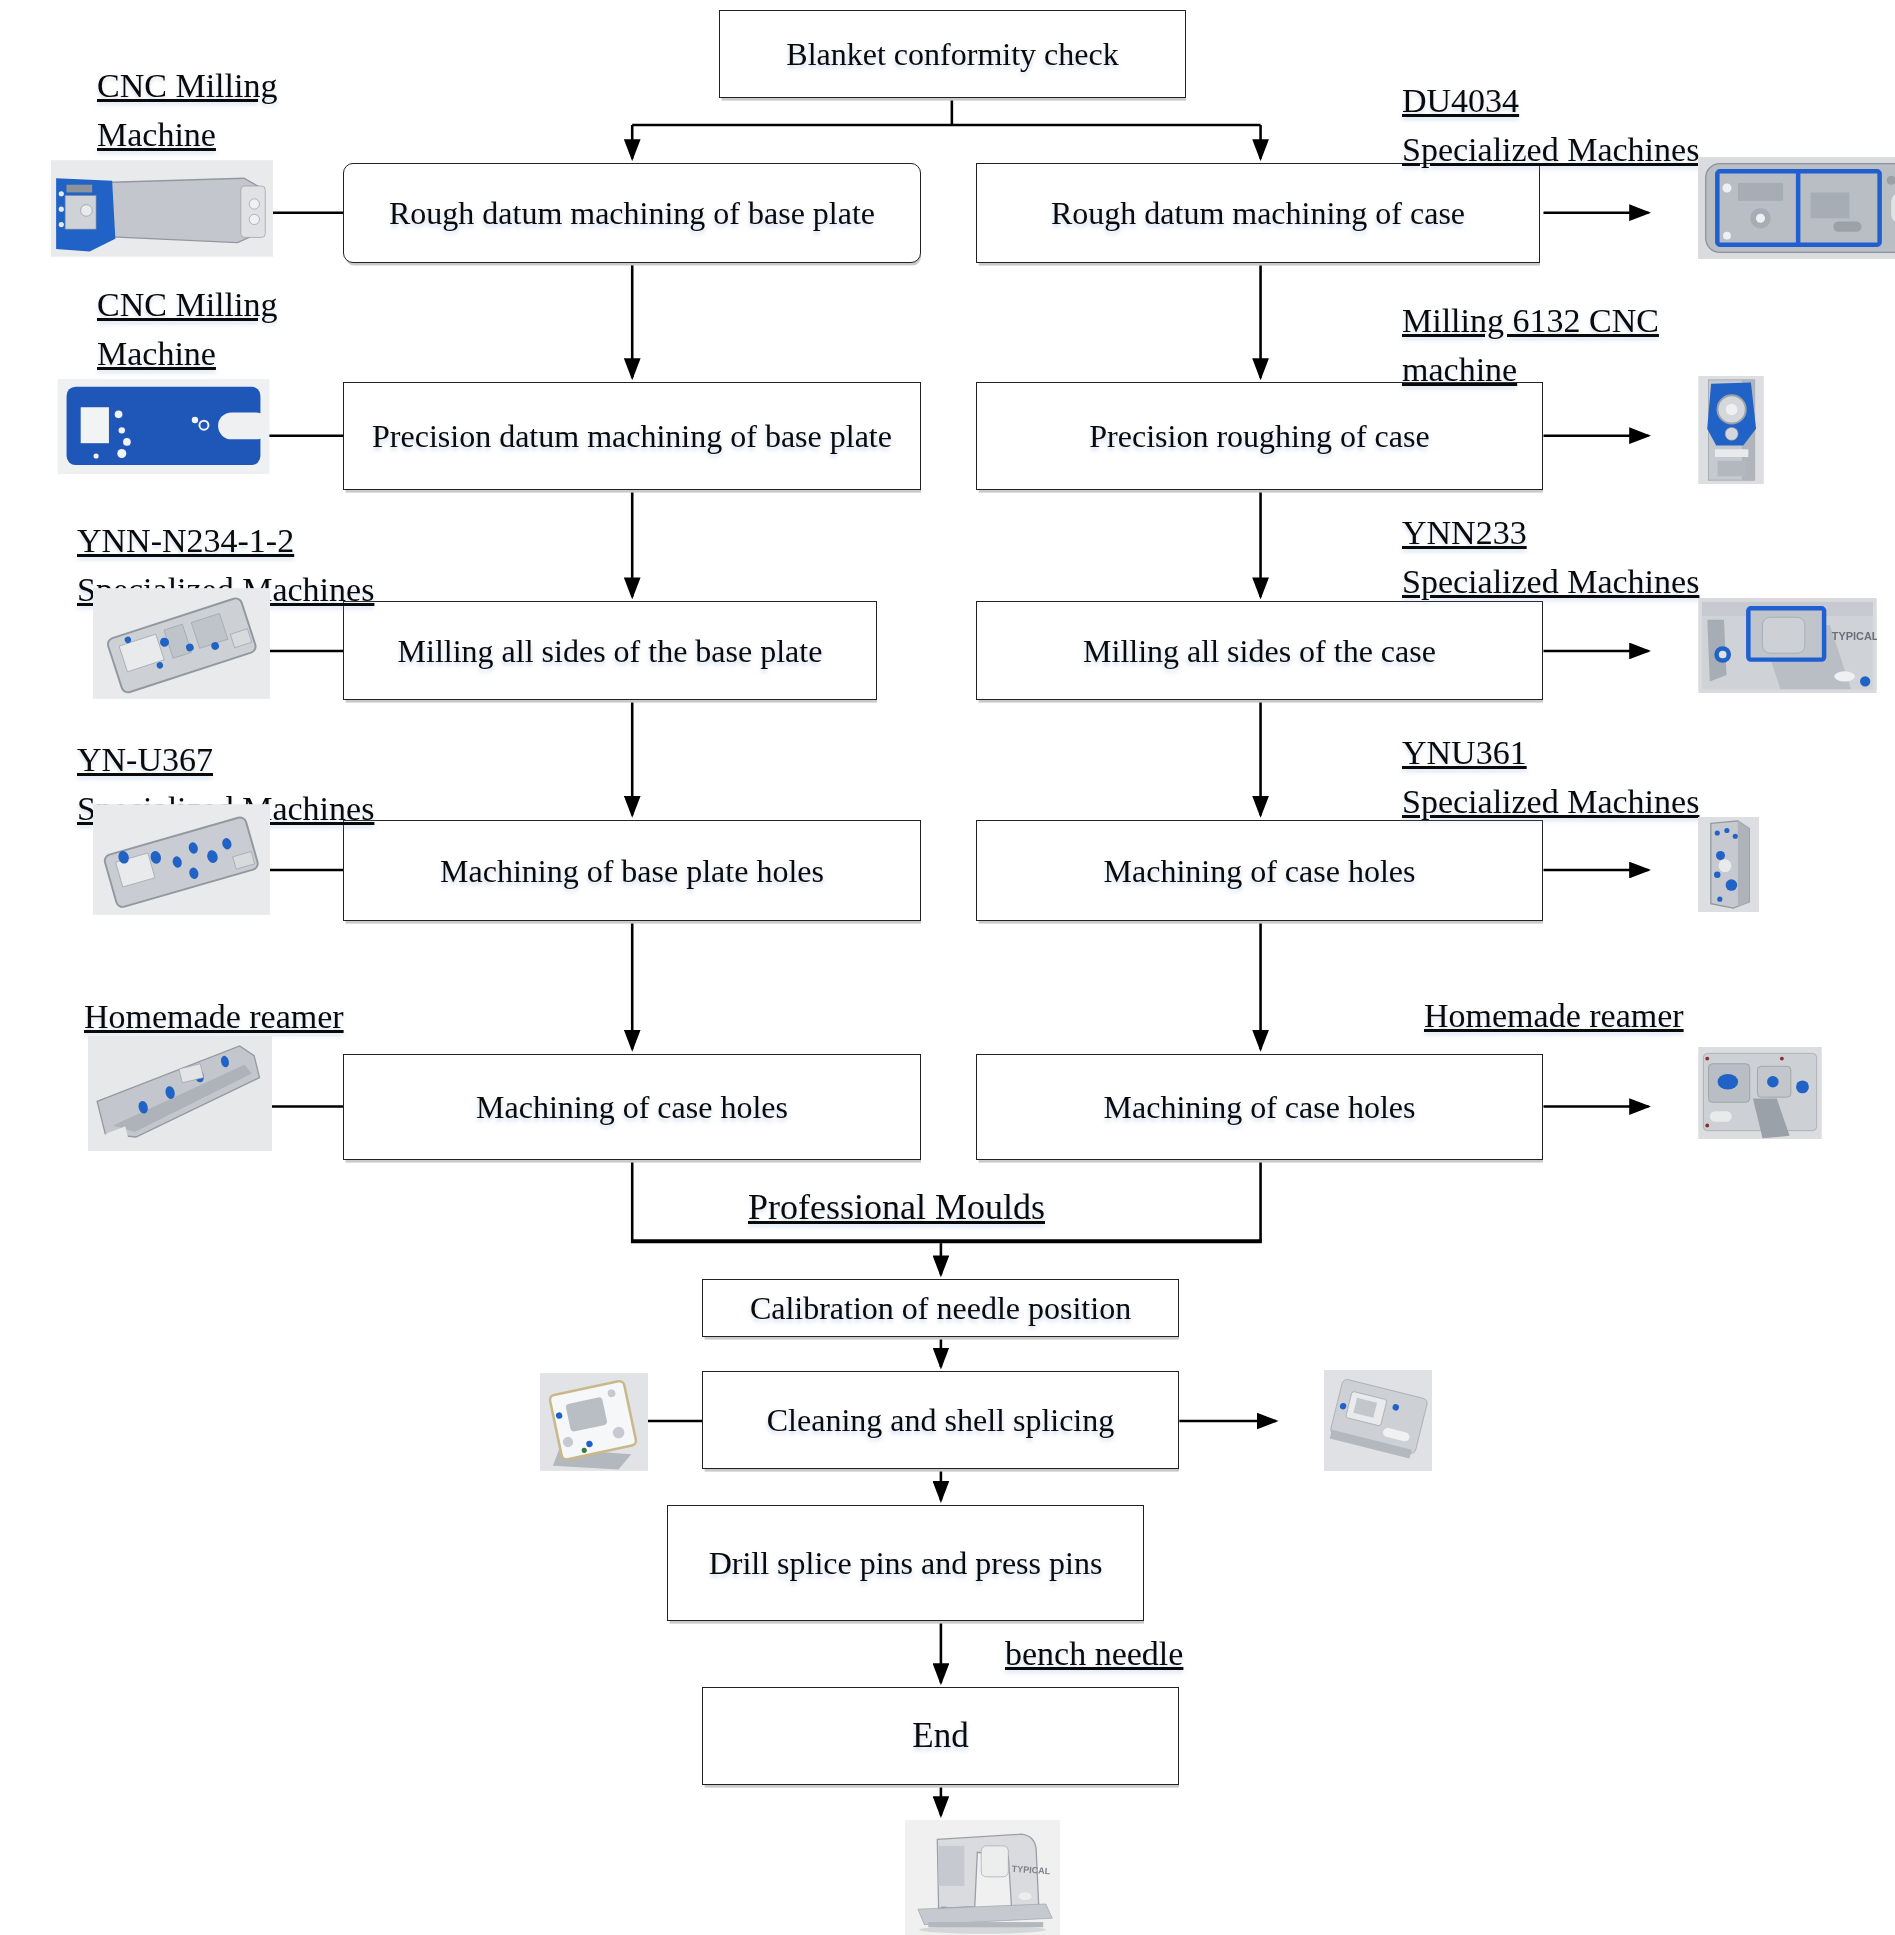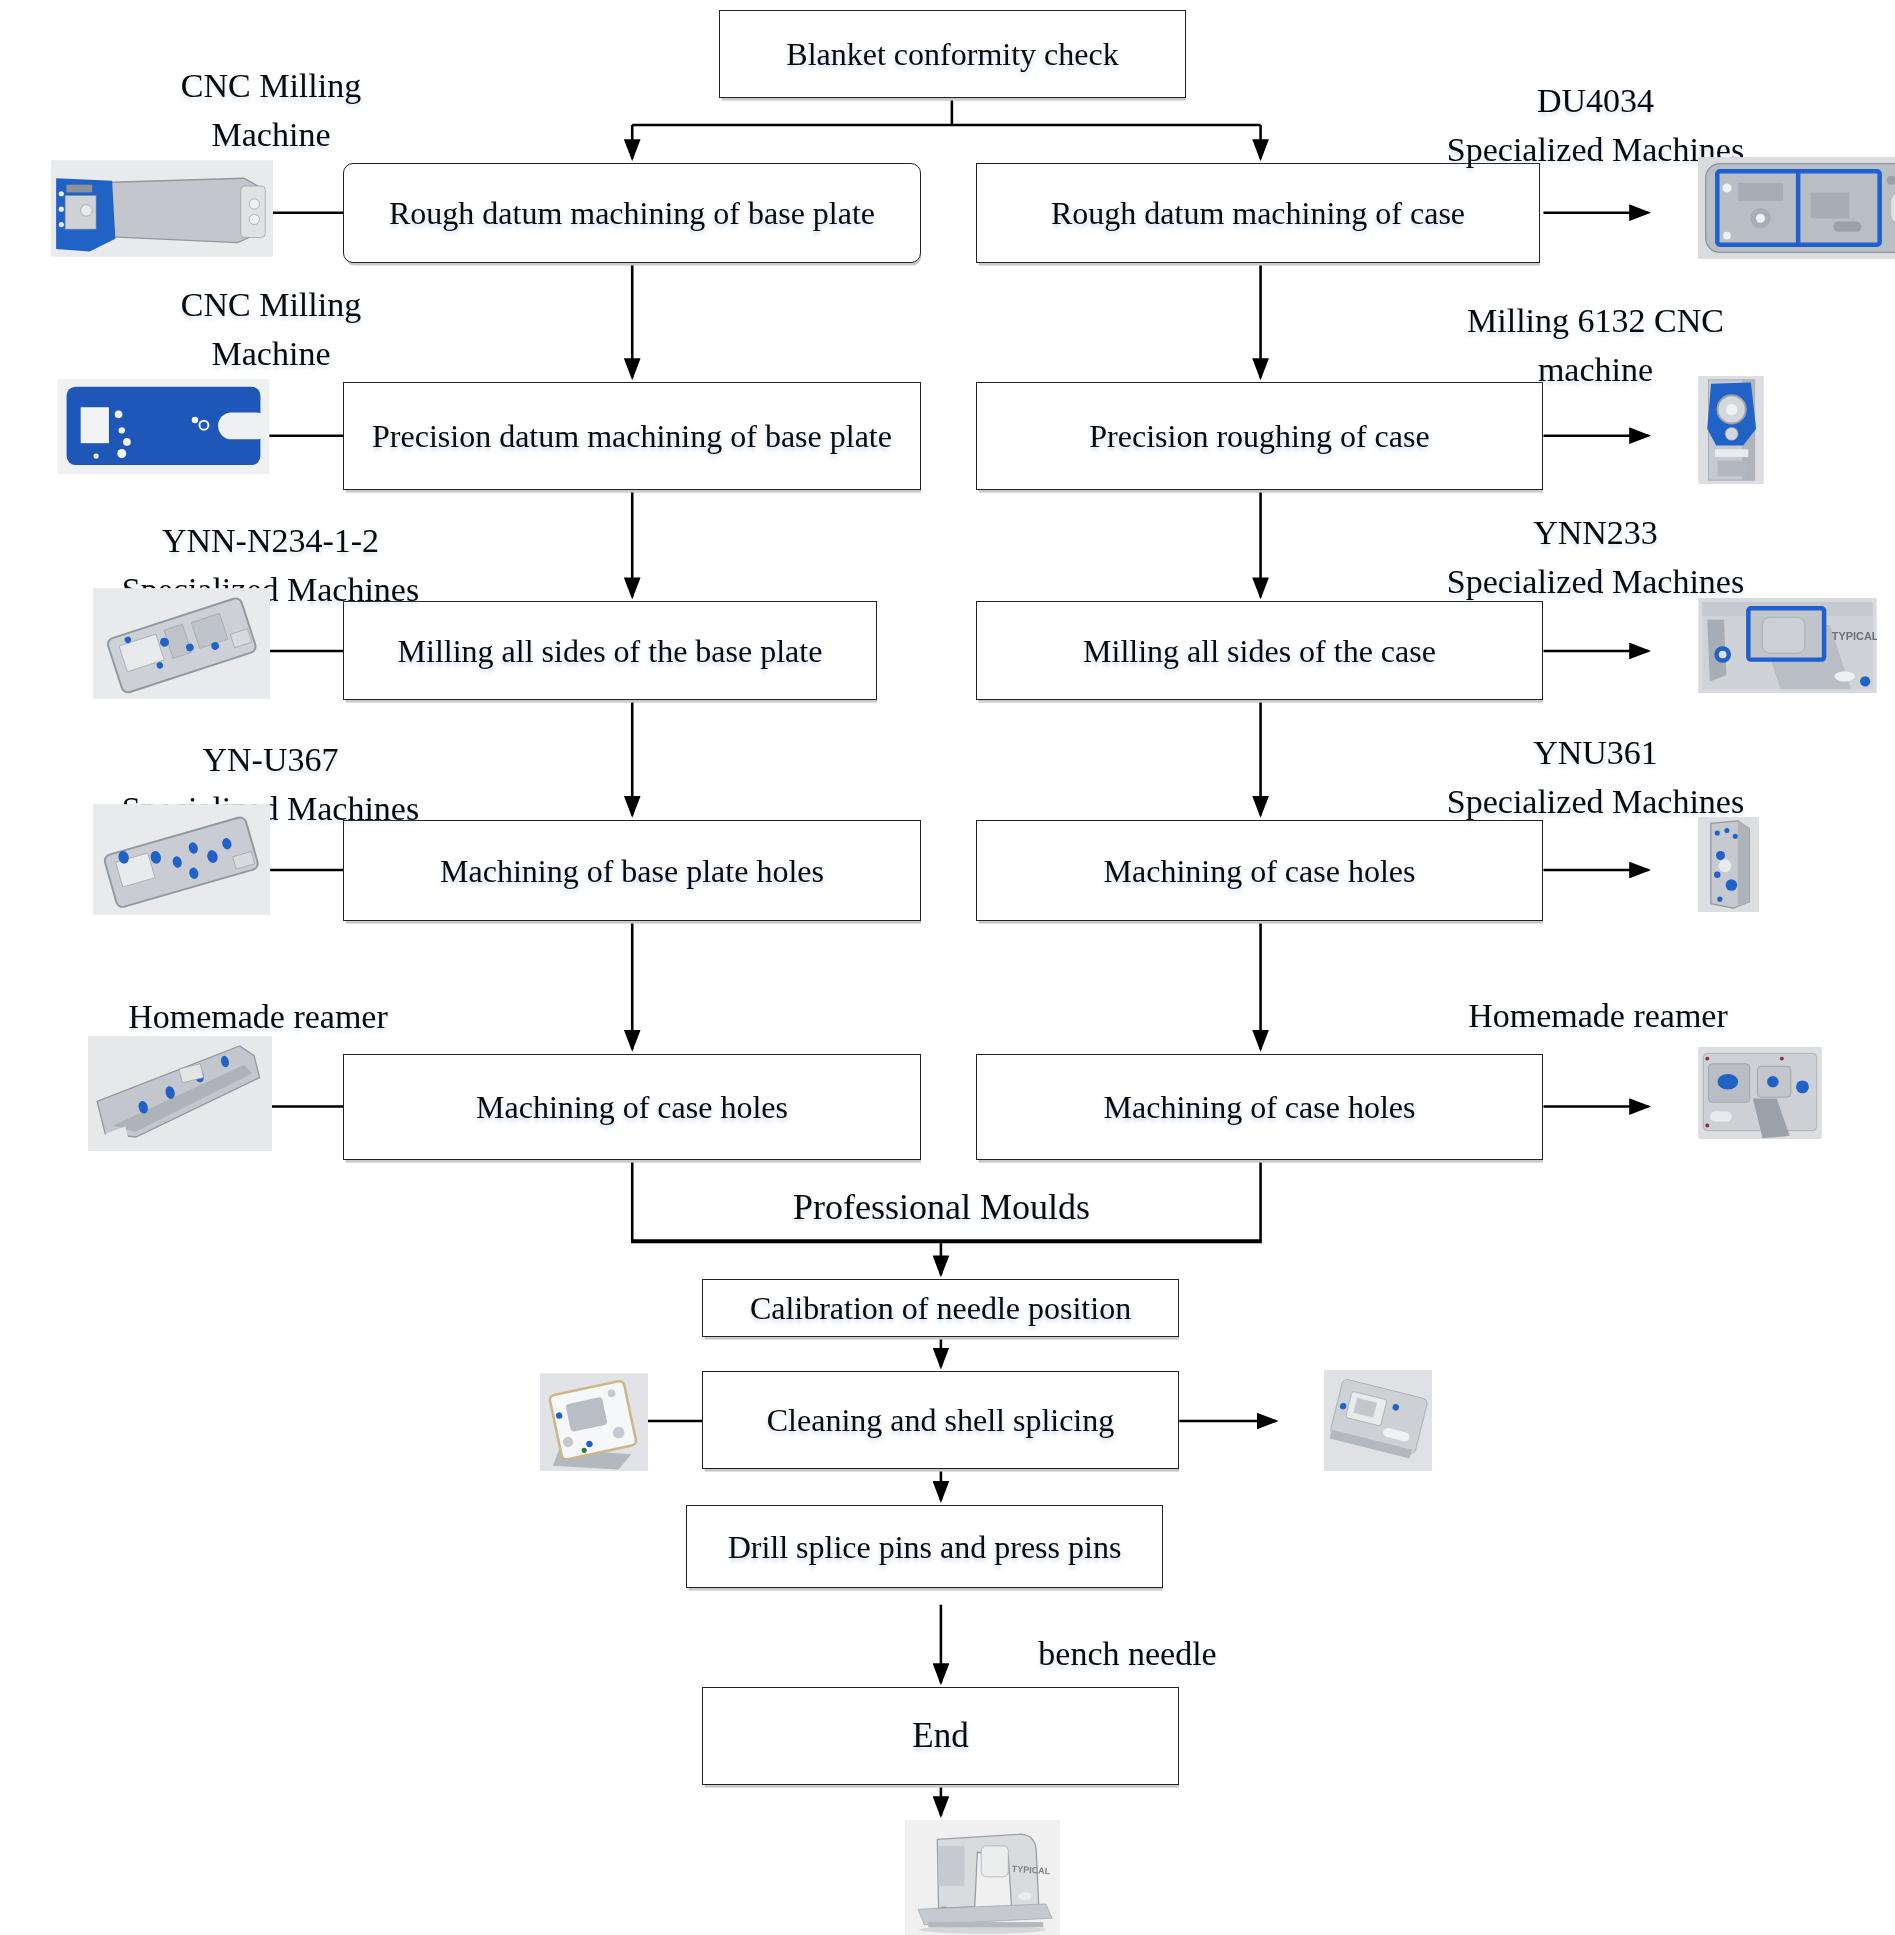--- a/index.html
+++ b/index.html
@@ -2,22 +2,22 @@
 <html style="font-size:10.3px"><head>
 <meta charset="utf-8">
 <style>
   html,body{margin:0;padding:0;background:#ffffff;}
   #canvas{position:relative;width:1896px;height:1936px;background:#ffffff;overflow:hidden;
           font-family:"Liberation Serif","DejaVu Serif",serif;color:#0a0a0a;}
   .box{position:absolute;background:#ffffff;border:1.3px solid #222;display:flex;align-items:center;
        justify-content:center;text-align:center;font-size:32px;line-height:1.25;
        box-shadow:1.3px 3.9px 0 -1.3px #c9c9c9;padding:2.6px 13px;box-sizing:border-box;
        text-shadow:0 3.2px 4.5px rgba(130,165,220,0.45);}
-  .lbl{position:absolute;text-align:center;font-size:34px;line-height:1.45;
-       text-shadow:0 2.6px 3.9px rgba(130,165,220,0.35);}
+  .lbl{position:absolute;font-size:34px;line-height:1.45;
+       text-shadow:0 2.6px 3.9px rgba(130,165,220,0.35);text-decoration:underline;}
   .img{position:absolute;padding-left:43px;}
   .img svg{display:block;width:100%;height:100%;}
   svg.wires{position:absolute;left:0;top:0;pointer-events:none;}
   .ln{stroke:#000;stroke-width:4;}
   .ln.thick{stroke-width:6;}
 </style>
 </head>
 <body>
 
 <div id="canvas">
@@ -100,21 +100,21 @@
   <div class="box" style="left:976px;top:1054px;width:567px;height:106px;">
     <span>Machining of case holes</span>
     </div>
 
   <div class="box" style="left:702px;top:1279px;width:477px;height:58px;">
     <span>Calibration of needle position</span>
     </div>
   <div class="box" style="left:702px;top:1371px;width:477px;height:98px;">
     <span>Cleaning and shell splicing</span>
     </div>
-  <div class="box" style="left:686px;top:1505px;width:477px;height:83px;">
+  <div class="box" style="left:667px;top:1505px;width:477px;height:116px;">
     <span>Drill splice pins and press pins</span>
     </div>
   <div class="box" style="left:702px;top:1687px;width:477px;height:98px;font-size:35px;">
     <span>End</span>
     </div>
 
   <div class="lbl" style="left:97px;top:61px;width:348px;">
     <div>CNC Milling</div>
     <div>Machine</div>
     </div>

